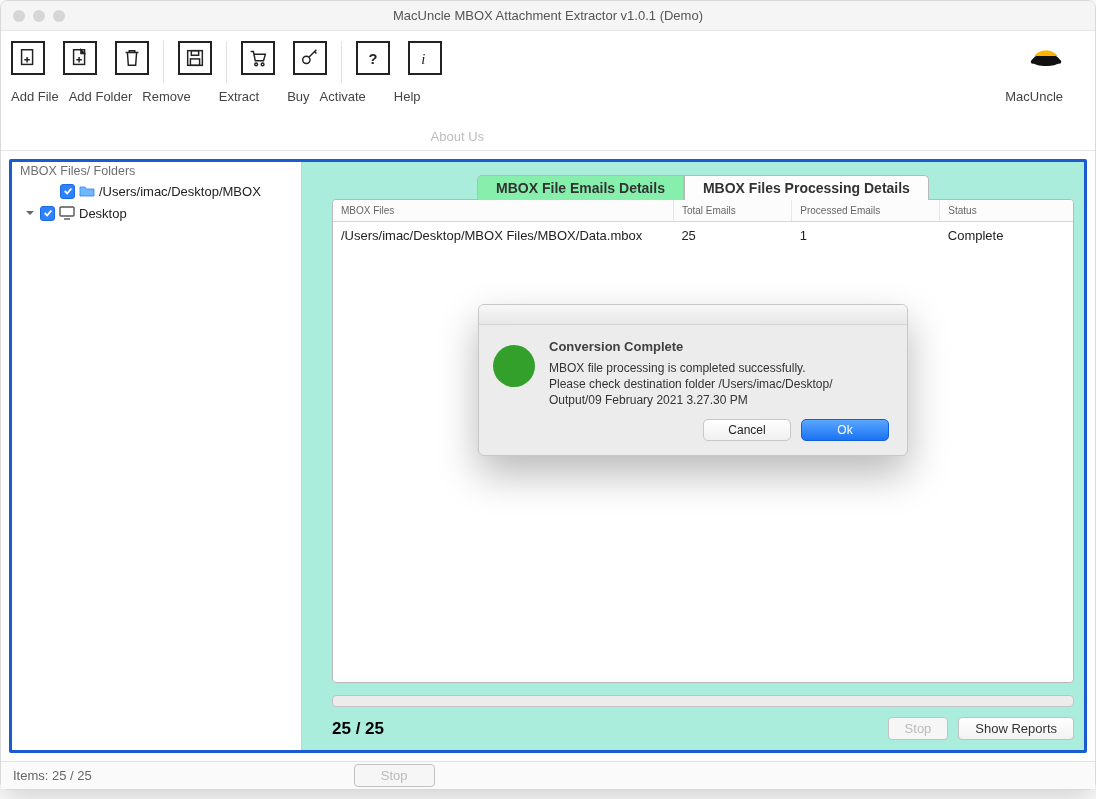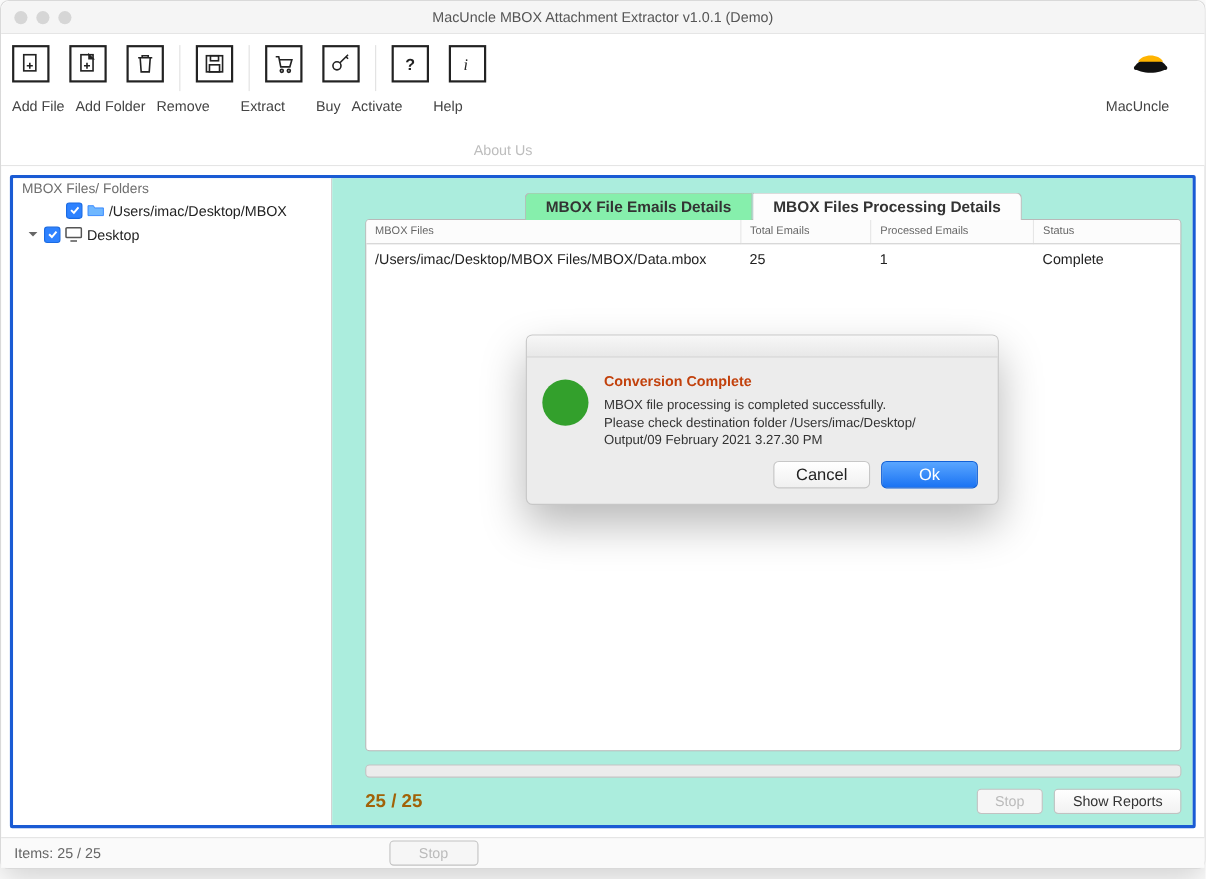--- a/index.html
+++ b/index.html
@@ -209,21 +209,21 @@
     border-radius: 4px;
     margin-top: 12px;
   }
   .bottom-row {
     display: flex;
     align-items: center;
     margin-top: 10px;
     gap: 10px;
   }
   .counter {
-    color: #a16207;
+    color: #000000;
     font-weight: 700;
     font-size: 17px;
     margin-right: auto;
   }
   .btn {
     padding: 3px 16px;
     font-size: 13px;
     border: 1px solid #c2c2c2;
     border-radius: 4px;
     background: linear-gradient(#ffffff,#f2f2f2);
@@ -270,30 +270,30 @@
     padding: 14px 18px 10px 14px;
     display: flex;
     gap: 14px;
   }
   .dialog-icon {
     width: 42px; height: 42px; border-radius: 50%;
     background: #33a02c;
     flex: 0 0 auto;
     margin-top: 6px;
   }
-  .dialog-text h4 { font-size: 13px; font-weight: 700; margin-bottom: 6px; color: #c2410c;}
+  .dialog-text h4 { font-size: 13px; font-weight: 700; margin-bottom: 6px; color: #404040;}
   .dialog-text p  { font-size: 12px; color: #333; line-height: 1.35; }
   .dialog-actions {
     display: flex; gap: 10px; justify-content: flex-end;
     padding: 0 18px 14px 14px;
   }
   .mac-btn {
     min-width: 88px;
     padding: 3px 0;
-    font-size: 15px;
+    font-size: 12px;
     border-radius: 5px;
     text-align: center;
     cursor: pointer;
   }
   .mac-btn.gray {
     background: linear-gradient(#ffffff,#f0f0f0);
     border: 1px solid #c7c7c7;
     color: #222;
   }
   .mac-btn.blue {

